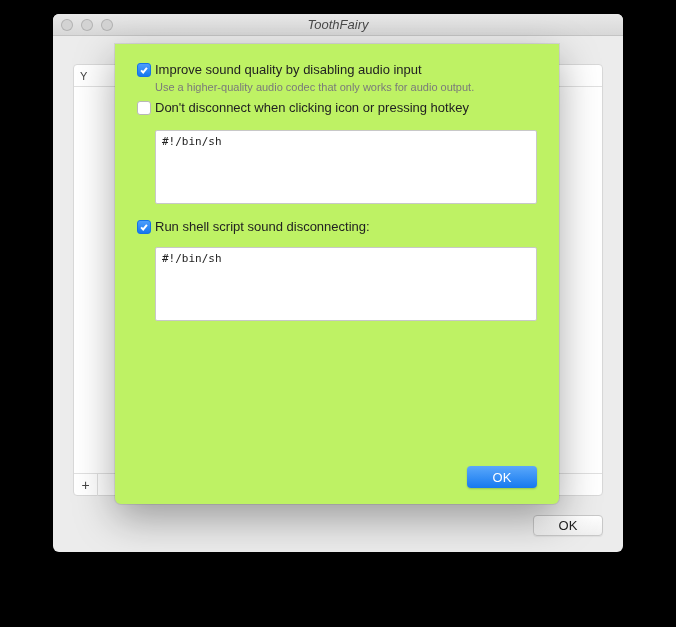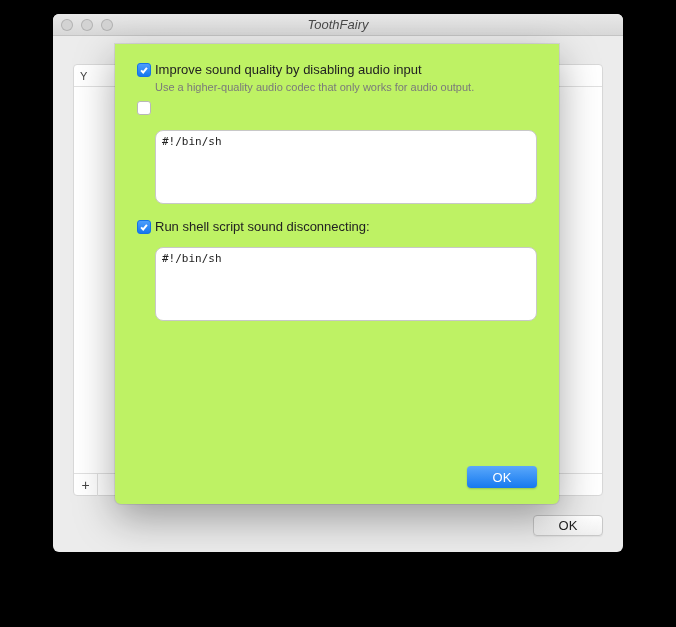--- a/index.html
+++ b/index.html
@@ -178,21 +178,21 @@
     color: #7a7a7a;
     line-height: 14px;
     margin-top: 2px;
   }
   .script-box {
     margin: 6px 0 12px 18px;
     width: calc(100% - 18px);
     height: 74px;
     background: #fff;
     border: 1px solid #c8c8c8;
-    border-radius: 8px;
+    border-radius: 2px;
     font-family: Menlo, Monaco, Consolas, monospace;
     font-size: 11px;
     padding: 4px 6px;
     resize: none;
     color: #222;
     outline: none;
   }
   .sheet-footer {
     position: absolute;
     right: 22px;
@@ -242,20 +242,21 @@
       <div class="opt-label">Improve sound quality by disabling audio input</div>
       <div class="opt-desc">Use a higher-quality audio codec that only works for audio output.</div>
     </div>
   </div>
 
   <div class="opt">
     <div class="cb-wrap">
       <span class="cb"></span>
     </div>
     <div class="opt-body">
+      <div class="opt-label">Don't disconnect when clicking icon or pressing hotkey</div>
     </div>
   </div>
 
   <textarea class="script-box" spellcheck="false" style="">#!/bin/sh</textarea>
 
   <div class="opt">
     <div class="cb-wrap">
       <span class="cb checked">
         <svg viewBox="0 0 12 12">
             <polyline points="2.5,6.5 5,9 9.5,3.5"></polyline>

